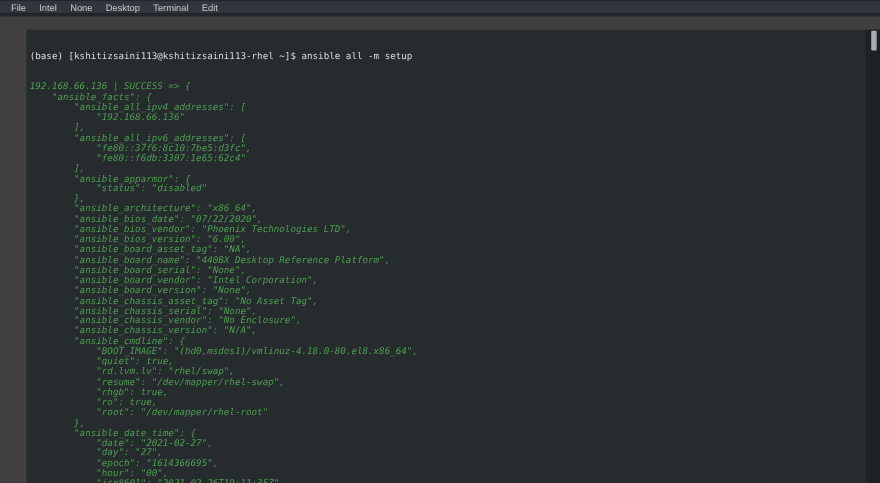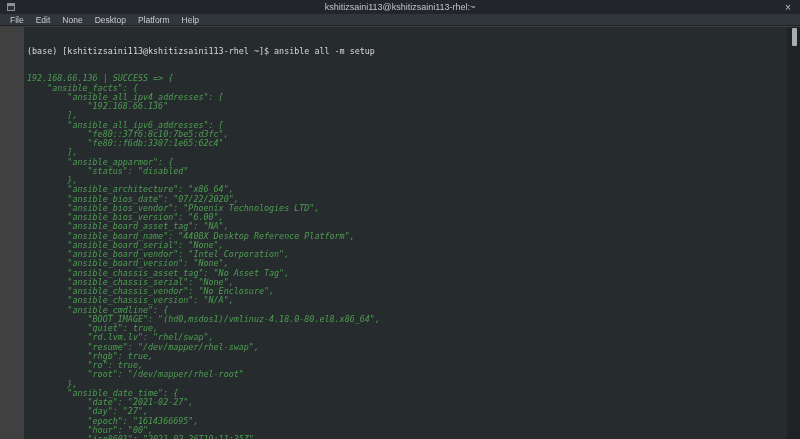--- a/index.html
+++ b/index.html
@@ -20,21 +20,21 @@
   #win-icon::after{content:"";display:block;height:2px;background:#8d9296;}
   #window-title{
     font-size:9px;color:#bfc3c6;line-height:15px;white-space:nowrap;
   }
   #close-btn{
     position:absolute;right:6px;top:0;width:12px;height:15px;
     color:#c2c5c8;font-size:10px;line-height:15px;text-align:center;cursor:default;
   }
   
   #menubar{
-    position:absolute;top:14px;left:0;width:800px;height:12px;
+    position:absolute;top:1px;left:0;width:800px;height:12px;
     background:#31363c;display:flex;align-items:center;
     padding-left:4px;box-sizing:border-box;
     border-bottom:1px solid #1d2124;
   }
   .menu-item{
     font-size:8.5px;color:#c8cbce;padding:0 6px;line-height:12px;white-space:nowrap;
   }
   
   #terminal{
     position:absolute;top:27px;left:0;width:800px;height:412px;
@@ -64,25 +64,25 @@
 <div id="window" style="--out-green: #4e9d52; --cmd-white: #d9dadb;">
 
   <div id="titlebar">
     <span id="win-icon"></span>
     <span id="window-title">kshitizsaini113@kshitizsaini113-rhel:~</span>
     <span id="close-btn">×</span>
   </div>
 
   <div id="menubar">
       <span class="menu-item">File</span>
-      <span class="menu-item">Edit</span>
+      <span class="menu-item">Intel</span>
       <span class="menu-item">None</span>
       <span class="menu-item">Desktop</span>
-      <span class="menu-item">Platform</span>
-      <span class="menu-item">Help</span>
+      <span class="menu-item">Terminal</span>
+      <span class="menu-item">Edit</span>
     </div>
 
   <div id="terminal" style="background: rgb(38, 43, 45);">
     <div id="terminal-text">
       <div class="cmdline">(base) [kshitizsaini113@kshitizsaini113-rhel ~]$ ansible all -m setup</div>
     <div class="tline">192.168.66.136 | SUCCESS =&gt; {</div><div class="tline">    "ansible_facts": {</div><div class="tline">        "ansible_all_ipv4_addresses": [</div><div class="tline">            "192.168.66.136"</div><div class="tline">        ],</div><div class="tline">        "ansible_all_ipv6_addresses": [</div><div class="tline">            "fe80::37f6:8c10:7be5:d3fc",</div><div class="tline">            "fe80::f6db:3307:1e65:62c4"</div><div class="tline">        ],</div><div class="tline">        "ansible_apparmor": {</div><div class="tline">            "status": "disabled"</div><div class="tline">        },</div><div class="tline">        "ansible_architecture": "x86_64",</div><div class="tline">        "ansible_bios_date": "07/22/2020",</div><div class="tline">        "ansible_bios_vendor": "Phoenix Technologies LTD",</div><div class="tline">        "ansible_bios_version": "6.00",</div><div class="tline">        "ansible_board_asset_tag": "NA",</div><div class="tline">        "ansible_board_name": "440BX Desktop Reference Platform",</div><div class="tline">        "ansible_board_serial": "None",</div><div class="tline">        "ansible_board_vendor": "Intel Corporation",</div><div class="tline">        "ansible_board_version": "None",</div><div class="tline">        "ansible_chassis_asset_tag": "No Asset Tag",</div><div class="tline">        "ansible_chassis_serial": "None",</div><div class="tline">        "ansible_chassis_vendor": "No Enclosure",</div><div class="tline">        "ansible_chassis_version": "N/A",</div><div class="tline">        "ansible_cmdline": {</div><div class="tline">            "BOOT_IMAGE": "(hd0,msdos1)/vmlinuz-4.18.0-80.el8.x86_64",</div><div class="tline">            "quiet": true,</div><div class="tline">            "rd.lvm.lv": "rhel/swap",</div><div class="tline">            "resume": "/dev/mapper/rhel-swap",</div><div class="tline">            "rhgb": true,</div><div class="tline">            "ro": true,</div><div class="tline">            "root": "/dev/mapper/rhel-root"</div><div class="tline">        },</div><div class="tline">        "ansible_date_time": {</div><div class="tline">            "date": "2021-02-27",</div><div class="tline">            "day": "27",</div><div class="tline">            "epoch": "1614366695",</div><div class="tline">            "hour": "00",</div><div class="tline">            "iso8601": "2021-02-26T19:11:35Z",</div></div>
   </div>
 
   <div id="scrollbar-track">
     <div id="scrollbar-thumb"></div>

